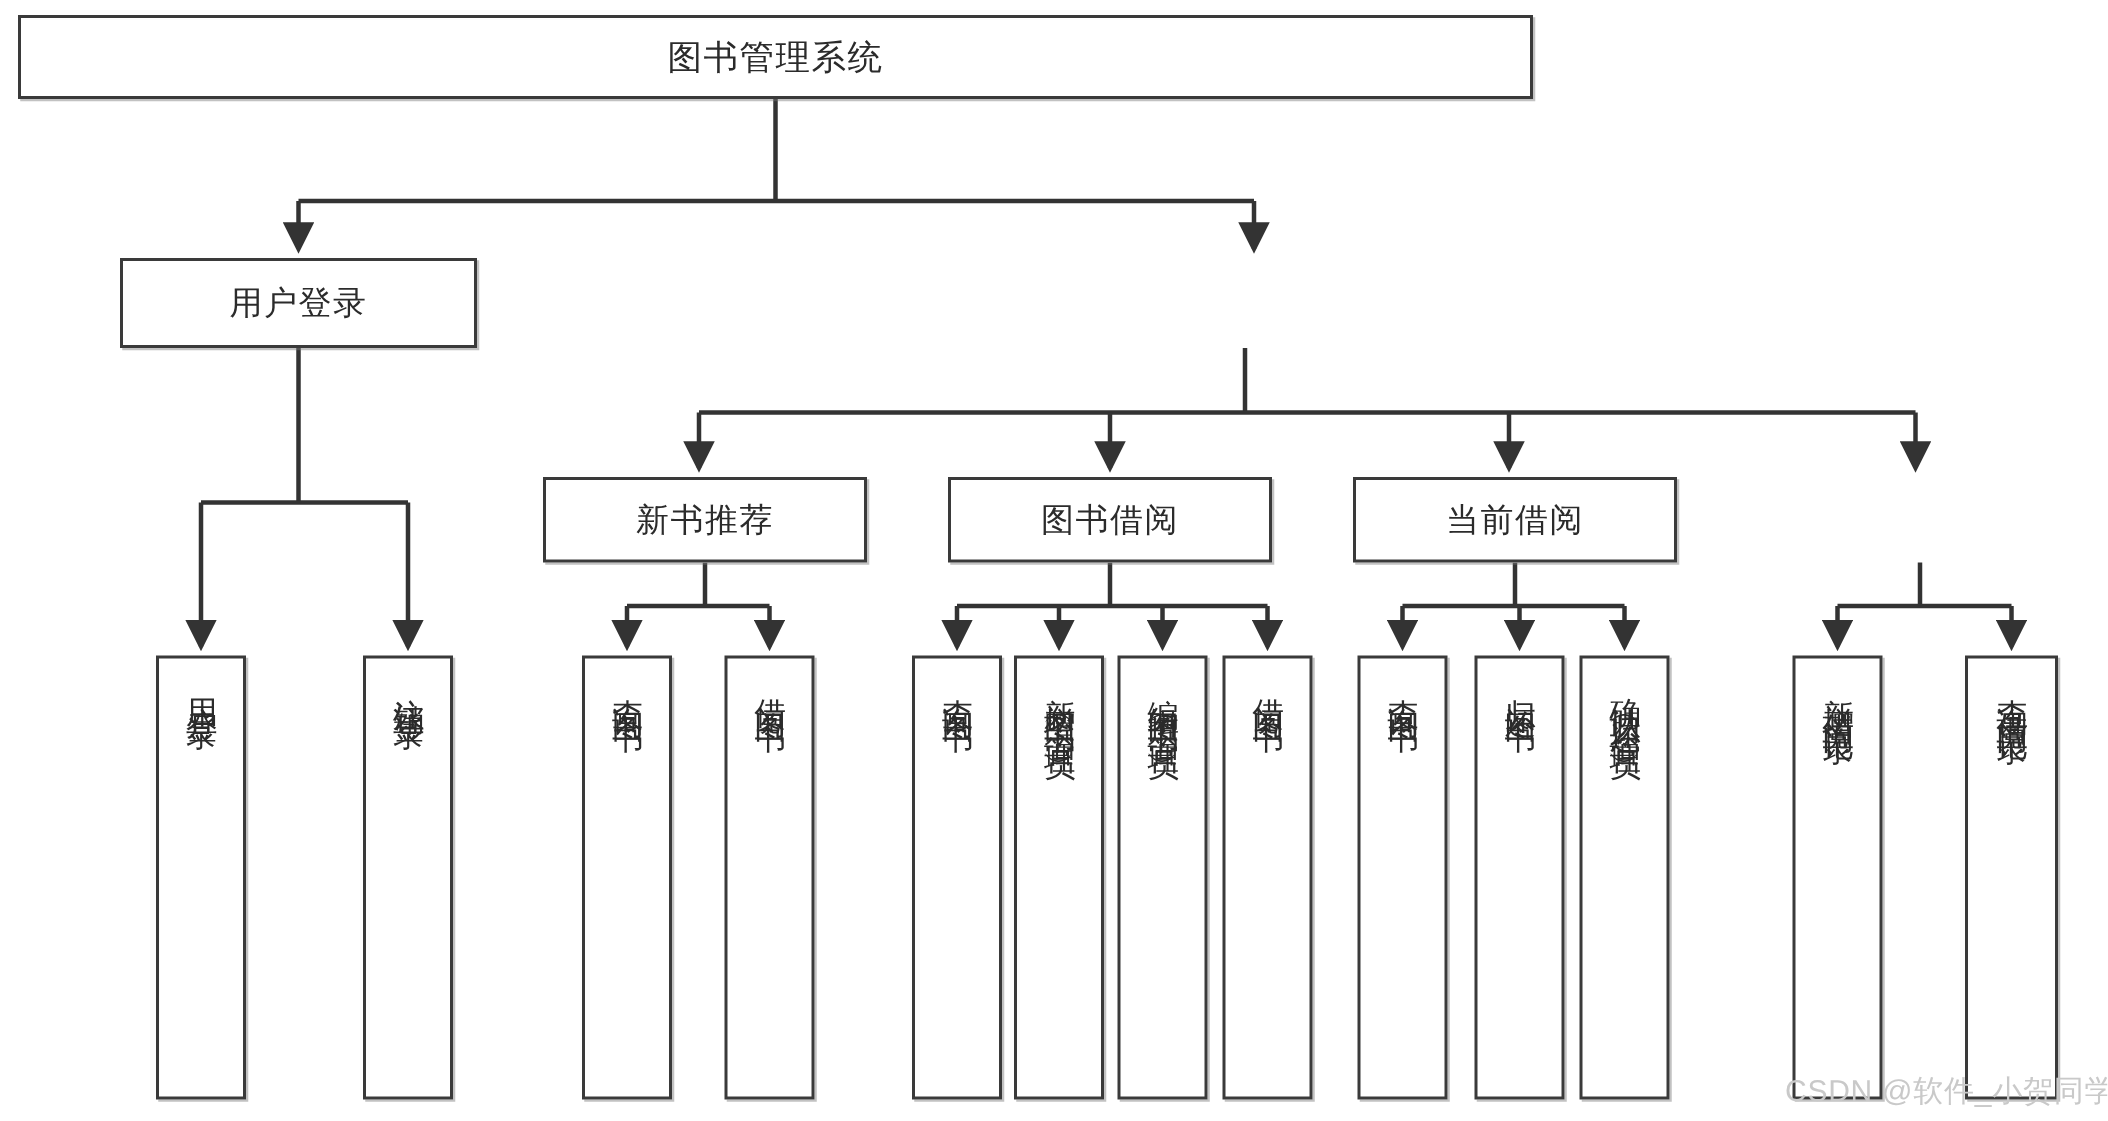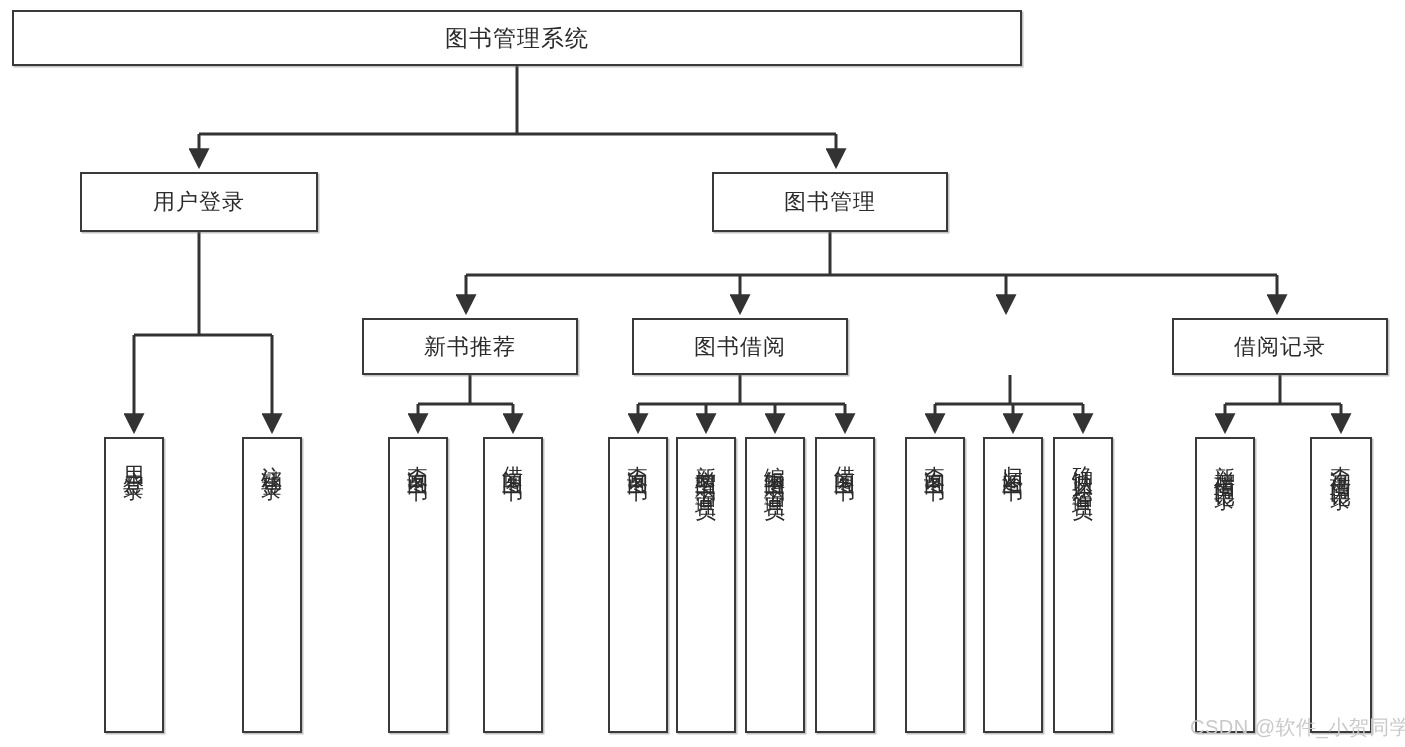--- a/index.html
+++ b/index.html
@@ -123,32 +123,29 @@
     </g>
   </svg>
 
   <div class="node root" style="left:12px; top:10px; width:1010px; height:56px;">
     <span class="label">图书管理系统</span>
   </div>
 
   <div class="node" style="left:80px; top:172px; width:238px; height:60px;">
     <span class="label">用户登录</span>
   </div>
-  <div class="node" style="left:712px; top:172px; width:236px; height:60px;">
-    <span class="label">图书管理</span>
-  </div>
 
   <div class="node" style="left:632px; top:318px; width:216px; height:57px;">
     <span class="label">图书借阅</span>
   </div>
   <div class="node" style="left:362px; top:318px; width:216px; height:57px;">
     <span class="label">新书推荐</span>
   </div>
-  <div class="node" style="left:1172px; top:318px; width:216px; height:57px;">
-    <span class="label">借阅记录</span>
+  <div class="node" style="left:902px; top:318px; width:216px; height:57px;">
+    <span class="label">当前借阅</span>
   </div>
 
   <div class="node leaf" style="left:104px; top:437px; width:60px; height:296px;">
     <span class="label">用户登录</span>
   </div>
   <div class="node leaf" style="left:242px; top:437px; width:60px; height:296px;">
     <span class="label">注销登录</span>
   </div>
   <div class="node leaf" style="left:388px; top:437px; width:60px; height:296px;">
     <span class="label">查询图书</span>

